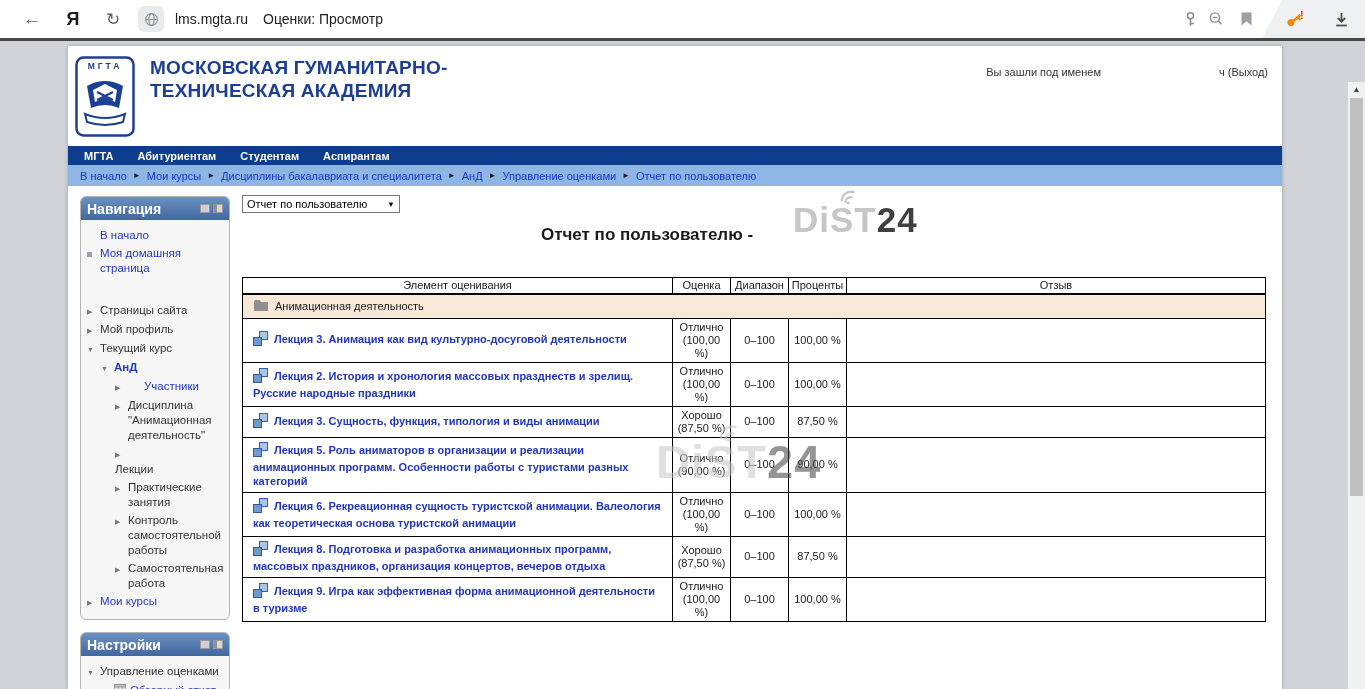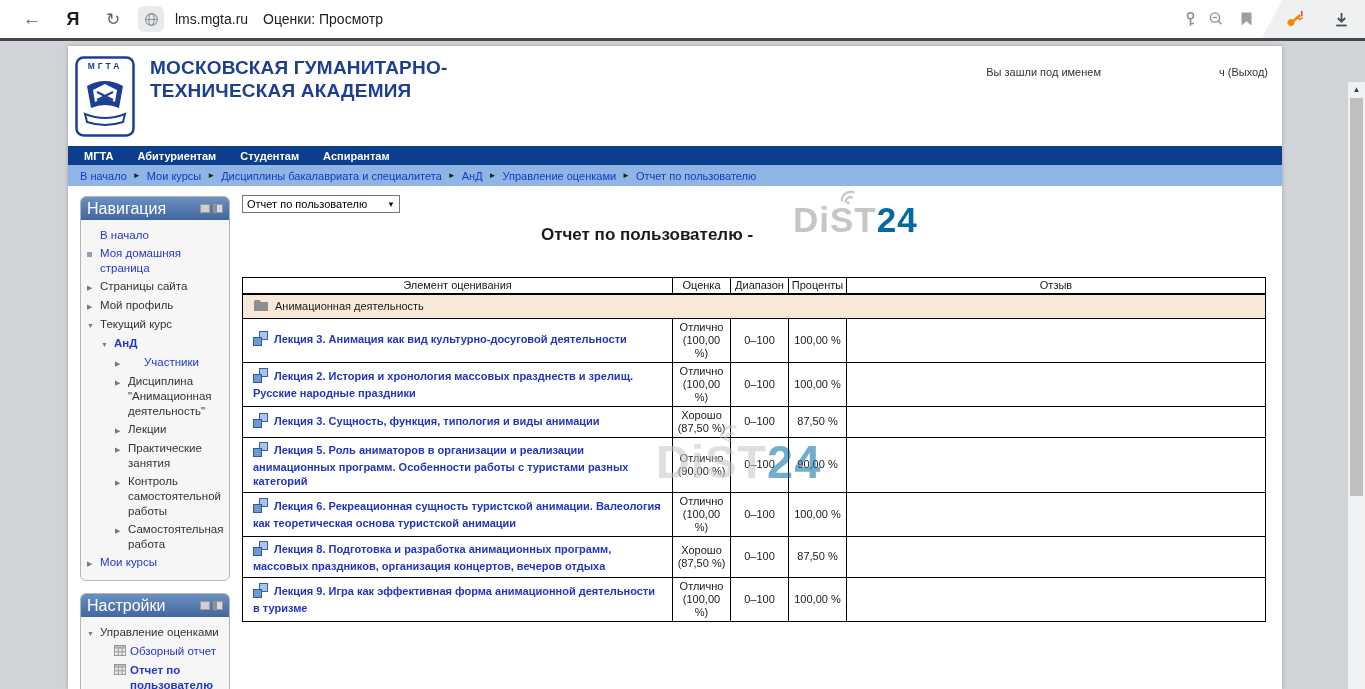--- a/index.html
+++ b/index.html
@@ -41,21 +41,21 @@
   #breadcrumb a { color:#1636c9; text-decoration:none; cursor:pointer; }
   #breadcrumb .sep { color:#1a1a1a; font-size:8px; }
 
   
   #body-row { position:relative; height:503px; }
 
   
   #sidebar { position:absolute; left:12px; top:10px; width:150px; }
   .block { border:1px solid #b5b5b5; border-radius:6px; background:#f6f6f6; overflow:hidden; margin-bottom:12px; }
   .block-header { height:23px; background:linear-gradient(#6b90c2,#41679f); display:flex; align-items:center; padding:0 6px; }
-  .block-header .bh-title { color:#fff; font-size:16px; font-weight:normal; flex:1; }
+  .block-header .bh-title { color:#fff; font-size:14px; font-weight:bold; flex:1; }
   .wc { width:10px; height:9px; background:#cfcfcf; border:1px solid #9a9a9a; margin-left:3px; }
   .wc.dock { background:linear-gradient(90deg,#8e8e8e 40%, #d9d9d9 40%); }
   .block-body { padding:6px 4px 8px 6px; }
   .sb-item { font-size:11.5px; line-height:15px; padding:1.5px 0; display:flex; }
   .sb-marker { width:13px; flex:none; color:#7a7a7a; font-size:7px; line-height:15px; text-align:left; padding-top:1px; }
   .sb-marker .sq { display:inline-block; width:5px; height:5px; background:#9aa0b5; margin-top:3px; }
   .sb-label { color:#333; }
   .sb-item.link .sb-label { color:#2238c8; cursor:pointer; }
   .sb-item.link-bold .sb-label { color:#2238c8; font-weight:bold; cursor:pointer; }
   .sb-icon { flex:none; margin-right:4px; padding-top:1px; }
@@ -76,21 +76,21 @@
   td.c-name .item-icon { display:inline-block; vertical-align:-3px; margin-right:6px; }
   td.c-name a { color:#2135c0; font-weight:bold; text-decoration:none; cursor:pointer; }
   td.c-grade, td.c-range, td.c-pct { text-align:center; padding:2px; line-height:13px; }
   tr.cat-row td { background:#f8e8d8; padding:4px 8px 4px 10px; }
   tr.cat-row td .item-icon { display:inline-block; vertical-align:-2px; margin-right:6px; }
 
   
   .watermark { position:absolute; pointer-events:none; font-weight:bold; letter-spacing:1px; z-index:30;
     font-family:"Liberation Sans",sans-serif; }
   .watermark .wm-gray { color:#c6c6c6; }
-  .watermark .wm-orange { color:#0369a1; }
+  .watermark .wm-orange { color:#404040; }
   .watermark svg { position:absolute; top:-13px; left:36%; }
   #wm-title { left:725px; top:154px; font-size:35px; }
   #wm-table { left:588px; top:388px; font-size:47px; opacity:.55; }
 
   
   #scrollbar { position:absolute; right:0; top:41px; width:17px; height:648px; background:#f0f1f2; }
   #scrollbar .arrow { position:absolute; left:0; width:17px; height:14px; color:#404040; font-size:8px; text-align:center; line-height:14px; cursor:pointer; }
   #scrollbar .arrow.up { top:1px; }
   #scroll-thumb { position:absolute; left:2px; top:16px; width:13px; height:398px; background:#bfbfbf; cursor:pointer; }
 </style>
@@ -210,21 +210,21 @@
           </div>
           <div class="block-body" id="nav-items">
               <div class="sb-item link" style="padding-left: 0px;">
                 <span class="sb-marker"></span>
                 <span class="sb-label">В начало</span>
               </div>
               <div class="sb-item link" style="padding-left: 0px;">
                 <span class="sb-marker"><span class="sq"></span></span>
                 <span class="sb-label">Моя домашняя страница</span>
               </div>
-              <div class="sb-item text" style="padding-left: 0px;">
+              <div class="sb-item text" style="padding-left: 0px; margin-top: 24px;">
                 <span class="sb-marker">▶</span>
                 <span class="sb-label">Страницы сайта</span>
               </div>
               <div class="sb-item text" style="padding-left: 0px;">
                 <span class="sb-marker">▶</span>
                 <span class="sb-label">Мой профиль</span>
               </div>
               <div class="sb-item text" style="padding-left: 0px;">
                 <span class="sb-marker">▼</span>
                 <span class="sb-label">Текущий курс</span>
@@ -234,21 +234,21 @@
                 <span class="sb-label">АнД</span>
               </div>
               <div class="sb-item link" style="padding-left: 28px; gap: 16px;">
                 <span class="sb-marker">▶</span>
                 <span class="sb-label">Участники</span>
               </div>
               <div class="sb-item text" style="padding-left: 28px;">
                 <span class="sb-marker">▶</span>
                 <span class="sb-label">Дисциплина "Анимационная деятельность"</span>
               </div>
-              <div class="sb-item text" style="padding-left: 28px;">
+              <div class="sb-item text" style="padding-left: 28px; flex-direction: column;">
                 <span class="sb-marker">▶</span>
                 <span class="sb-label">Лекции</span>
               </div>
               <div class="sb-item text" style="padding-left: 28px;">
                 <span class="sb-marker">▶</span>
                 <span class="sb-label">Практические занятия</span>
               </div>
               <div class="sb-item text" style="padding-left: 28px;">
                 <span class="sb-marker">▶</span>
                 <span class="sb-label">Контроль самостоятельной работы</span>

